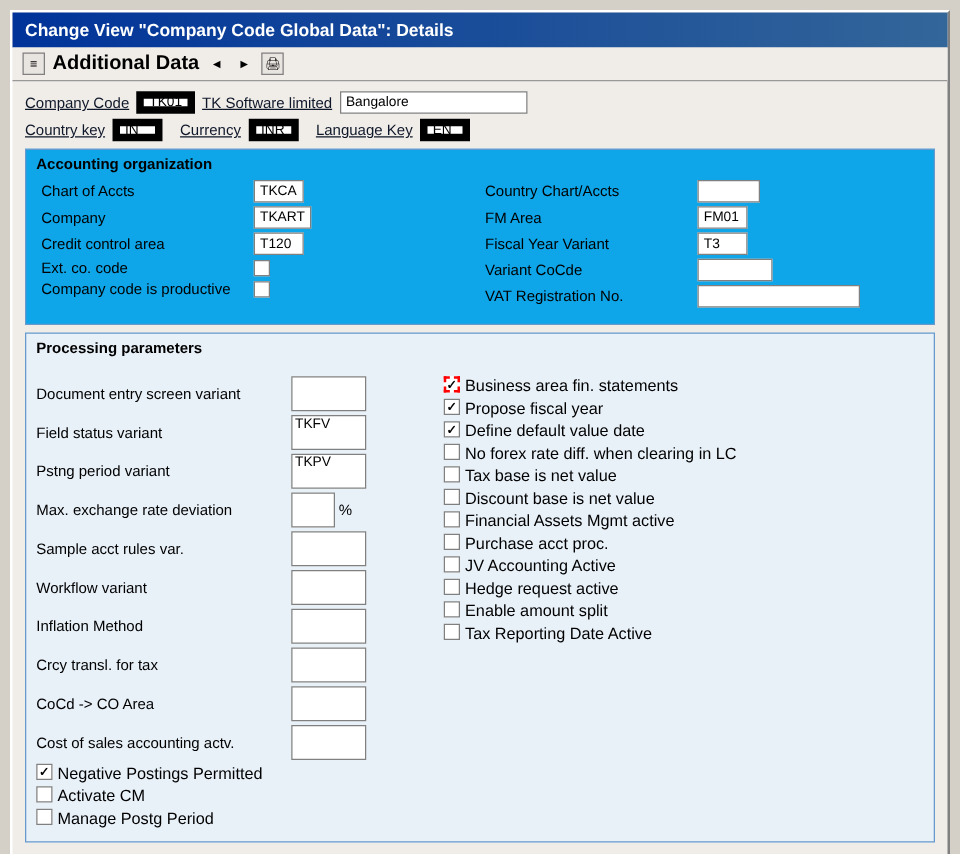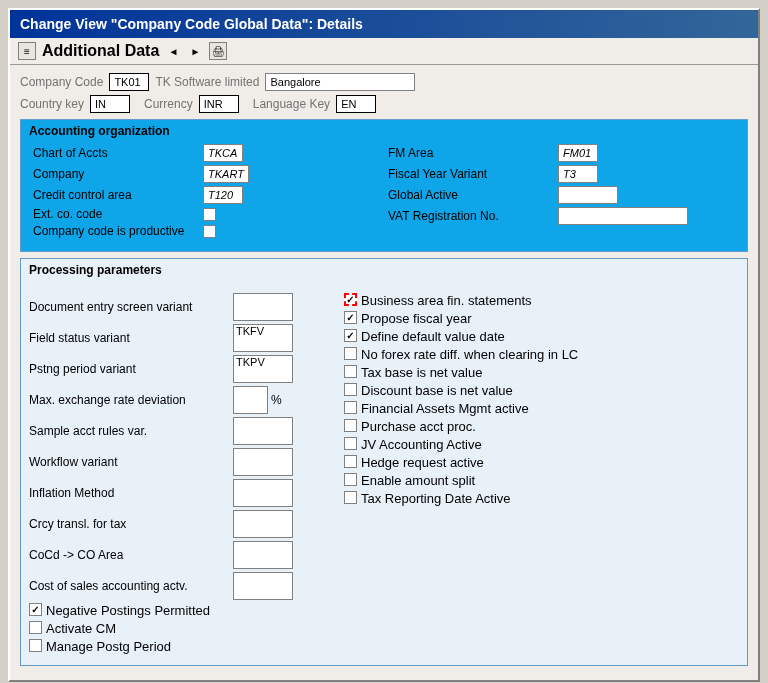--- a/index.html
+++ b/index.html
@@ -51,34 +51,35 @@
     .content {
       padding: 8px 10px;
     }
     .field-row {
       display: flex;
       align-items: center;
       margin-bottom: 4px;
       gap: 6px;
     }
     .field-label {
-      color: #737373;
+      color: #0f172a;
       white-space: nowrap;
+      text-decoration: underline;
     }
     .field-value-box {
       border: 1px solid #808080;
       background: #fff;
       padding: 1px 4px;
       min-width: 40px;
       height: 18px;
       display: inline-flex;
       align-items: center;
     }
     .field-value-box.blue-border {
-      border: 1px solid #000000;
+      border: 6px solid #000000;
       align-items: center;
     }
     .field-value-text {
       font-size: 11px;
       white-space: nowrap;
     }
     .section-box {
       border: 1px solid #6699cc;
       background: #0ea5e9;
       margin: 6px 0;
@@ -104,21 +105,20 @@
       margin-bottom: 3px;
       gap: 20px;
     }
     .acct-label {
       width: 150px;
       white-space: nowrap;
       font-size: 12px;
     }
     .acct-value {
       font-size: 11px;
-      font-style: italic;
     }
     .checkbox-row {
       display: flex;
       align-items: flex-start;
       margin-bottom: 3px;
       gap: 4px;
       font-size: 13px;
     }
     .checkbox-input {
       width: 13px;
@@ -181,21 +181,21 @@
     }
     .processing-section {
       border: 1px solid #6699cc;
       background: #e8f0f8;
       margin: 6px 0;
       padding: 4px 8px 8px 8px;
     }
     .proc-two-col {
       display: grid;
       grid-template-columns: 310px 1fr;
-      gap: 5px;
+      gap: 16px;
       margin-top: 16px;
     }
   </style>
 </head>
 <body>
 
 <div class="window">
 
   <div class="title-bar">
     <span>Change View "Company Code Global Data": Details</span>
@@ -267,33 +267,39 @@
             <div class="checkbox-input"></div>
           </div>
           <div class="acct-row">
             <span class="acct-label">Company code is productive</span>
             <div class="checkbox-input"></div>
           </div>
         </div>
 
         <div class="right-col">
           <div class="acct-row">
+            <span class="acct-label">Country Chart/Accts</span>
+            <div class="field-value-box" style="width:50px;">
+              <span class="acct-value"></span>
+            </div>
+          </div>
+          <div class="acct-row">
             <span class="acct-label">FM Area</span>
             <div class="field-value-box">
               <span class="acct-value">FM01</span>
             </div>
           </div>
           <div class="acct-row">
             <span class="acct-label">Fiscal Year Variant</span>
             <div class="field-value-box">
               <span class="acct-value">T3</span>
             </div>
           </div>
           <div class="acct-row">
-            <span class="acct-label">Global Active</span>
+            <span class="acct-label">Variant CoCde</span>
             <div class="field-value-box" style="width:60px;">
               <span class="acct-value"></span>
             </div>
           </div>
           <div class="acct-row">
             <span class="acct-label">VAT Registration No.</span>
             <div class="field-value-box" style="width:130px;">
               <span class="acct-value"></span>
             </div>
           </div>

